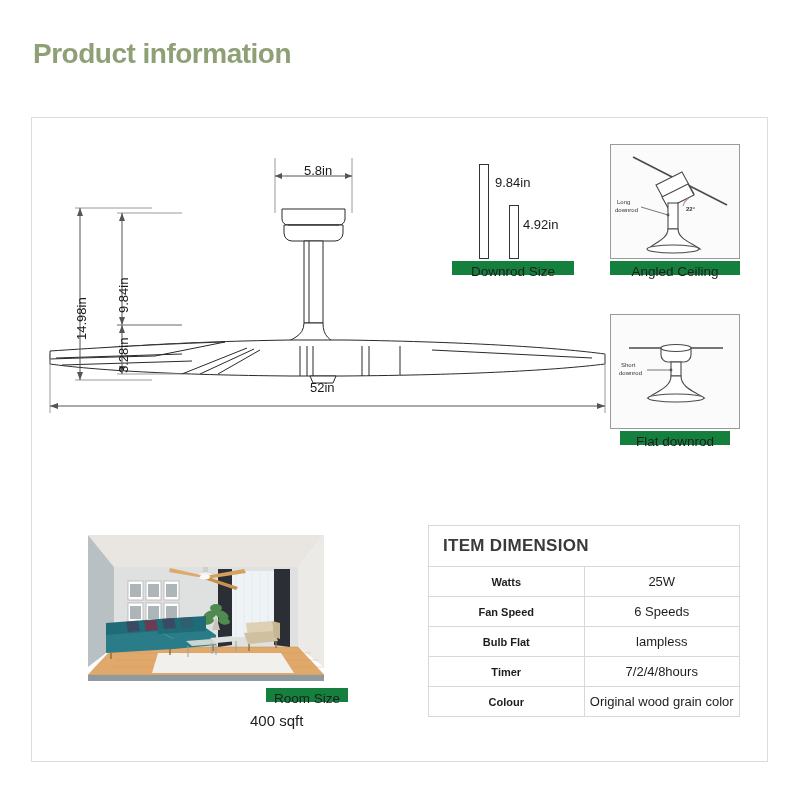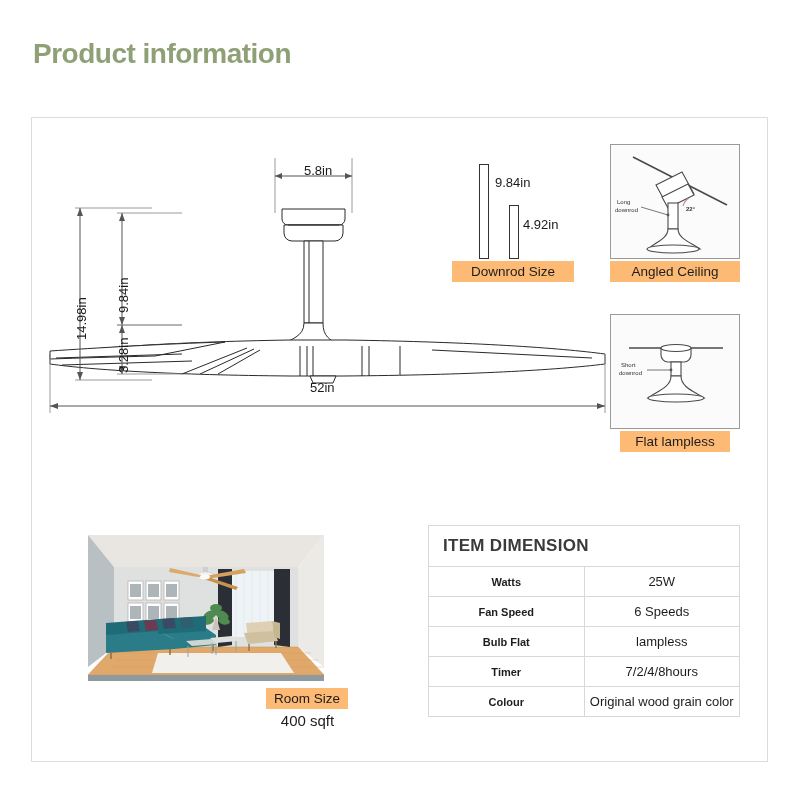--- a/index.html
+++ b/index.html
@@ -46,26 +46,26 @@
     font-size: 13px;
     color: #1a1a1a;
     white-space: nowrap;
   }
   .dim-label.vert {
     transform: rotate(-90deg);
     transform-origin: left top;
   }
   .green-badge {
     position: absolute;
-    background: #fdba74;
+    background: #15803d;
     color: #1d1d1d;
     font-size: 13.5px;
     text-align: center;
     line-height: 21px;
-    height: 21px;
+    height: 14px;
     white-space: nowrap;
   }
   .thin-box {
     position: absolute;
     border: 1px solid #9a9a9a;
     background: #fbfbfb;
     box-sizing: border-box;
   }
 
   
@@ -83,21 +83,21 @@
     position: absolute;
     left: 266px;
     top: 688px;
     width: 82px;
   }
   .room-size-value {
     position: absolute;
     left: 250px;
     top: 712px;
     width: 115px;
-    text-align: center;
+    text-align: left;
     font-size: 15px;
     color: #1d1d1d;
   }
 
   
   .spec-table {
     position: absolute;
     left: 428px;
     top: 525px;
     width: 312px;
@@ -252,21 +252,21 @@
           <path d="M60,61 c0,12 -16,16 -23,22 h56 c-8,-6 -23,-10 -23,-22 z" fill="#fff"></path>
           <ellipse cx="65" cy="83" rx="28" ry="4" fill="#fff"></ellipse>
 
           <line x1="36" y1="55" x2="60" y2="55" stroke="#555" stroke-width="0.8"></line>
           <circle cx="60" cy="55" r="1.4" fill="#555" stroke="none"></circle>
         </g>
         <text x="10" y="52" font-family="Liberation Sans, sans-serif" font-size="6" fill="#333">Short</text>
         <text x="8" y="60" font-family="Liberation Sans, sans-serif" font-size="6" fill="#333">downrod</text>
       </svg>
     </div>
-    <div class="green-badge" style="left:588px;top:313px;width:110px;">Flat lampless</div>
+    <div class="green-badge" style="left:588px;top:313px;width:110px;">Flat downrod</div>
   </div>
 
 </div>
 
 <div class="room-wrap">
   <svg class="room-svg" width="280" height="160" viewBox="0 0 280 160">
 
     <polygon points="8,12 272,12 272,120 8,120" fill="#ffffff"></polygon>
 
     <polygon points="22,8 258,8 232,40 48,40" fill="#e9e6e1"></polygon>

